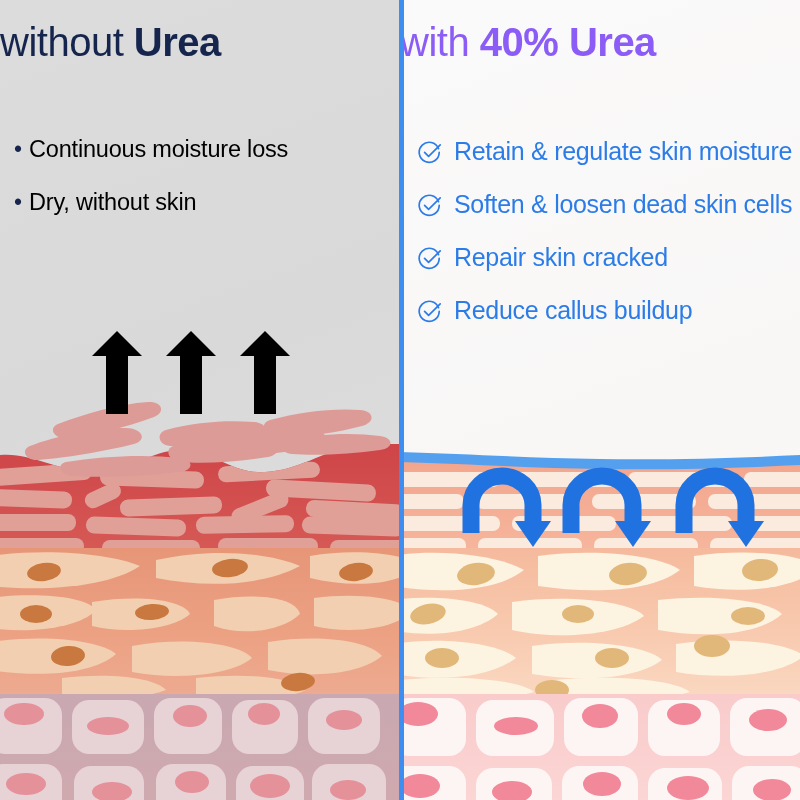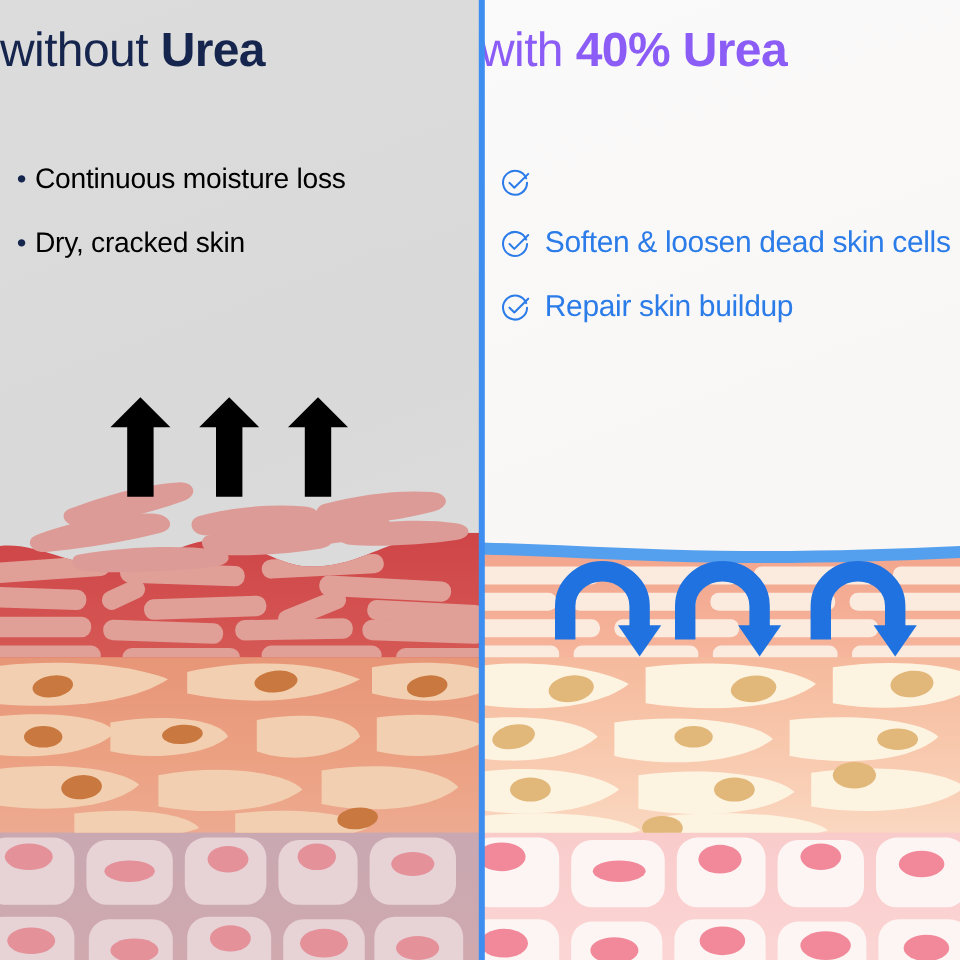--- a/index.html
+++ b/index.html
@@ -311,47 +311,55 @@
 
   <div class="title" id="title-left"><span class="light">without </span><span class="strong">Urea</span></div>
 
   <div id="left-list">
     <div class="l-item">
       <span class="l-dot">•</span>
       <span class="l-txt">Continuous moisture loss</span>
     </div>
     <div class="l-item">
       <span class="l-dot">•</span>
-      <span class="l-txt">Dry, cracked skin</span>
+      <span class="l-txt">Dry, without skin</span>
     </div>
   </div>
 
   <div class="title" id="title-right"><span class="light">with </span><span class="strong">40% Urea</span></div>
 
   <div id="right-list">
 
     <div class="r-item">
       <svg class="r-check" viewBox="0 0 24 24">
         <path d="M20.5,7.6 A10,10 0 1 0 21.2,11.4" fill="none" stroke="#2b7ce8" stroke-width="1.7" stroke-linecap="round"></path>
         <path d="M6.6,11.4 L10.6,15.4 L22.2,3.9" fill="none" stroke="#2b7ce8" stroke-width="1.7" stroke-linecap="round" stroke-linejoin="round"></path>
       </svg>
+      <span class="r-txt">Retain &amp; regulate skin moisture</span>
     </div>
 
     <div class="r-item">
       <svg class="r-check" viewBox="0 0 24 24">
         <path d="M20.5,7.6 A10,10 0 1 0 21.2,11.4" fill="none" stroke="#2b7ce8" stroke-width="1.7" stroke-linecap="round"></path>
         <path d="M6.6,11.4 L10.6,15.4 L22.2,3.9" fill="none" stroke="#2b7ce8" stroke-width="1.7" stroke-linecap="round" stroke-linejoin="round"></path>
       </svg>
       <span class="r-txt">Soften &amp; loosen dead skin cells</span>
     </div>
 
     <div class="r-item">
       <svg class="r-check" viewBox="0 0 24 24">
         <path d="M20.5,7.6 A10,10 0 1 0 21.2,11.4" fill="none" stroke="#2b7ce8" stroke-width="1.7" stroke-linecap="round"></path>
         <path d="M6.6,11.4 L10.6,15.4 L22.2,3.9" fill="none" stroke="#2b7ce8" stroke-width="1.7" stroke-linecap="round" stroke-linejoin="round"></path>
       </svg>
-      <span class="r-txt">Repair skin buildup</span>
-    </div>
-
+      <span class="r-txt">Repair skin cracked</span>
+    </div>
+
+    <div class="r-item">
+      <svg class="r-check" viewBox="0 0 24 24">
+        <path d="M20.5,7.6 A10,10 0 1 0 21.2,11.4" fill="none" stroke="#2b7ce8" stroke-width="1.7" stroke-linecap="round"></path>
+        <path d="M6.6,11.4 L10.6,15.4 L22.2,3.9" fill="none" stroke="#2b7ce8" stroke-width="1.7" stroke-linecap="round" stroke-linejoin="round"></path>
+      </svg>
+      <span class="r-txt">Reduce callus buildup</span>
+    </div>
 
   </div>
 
 </div>
 
 </body></html>

